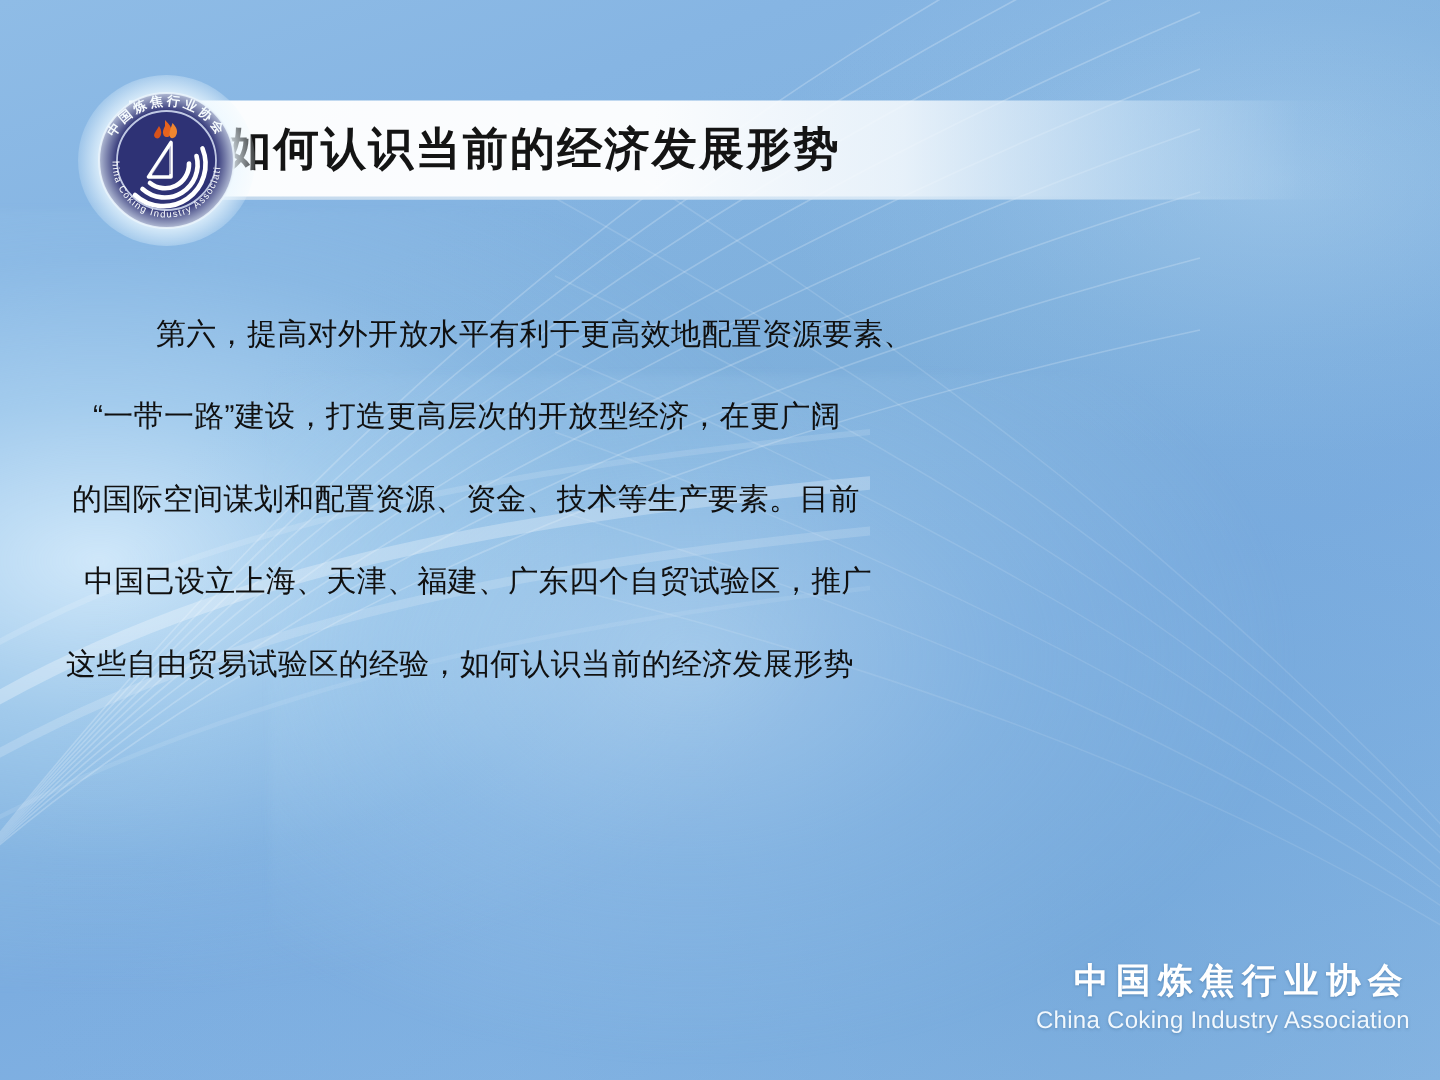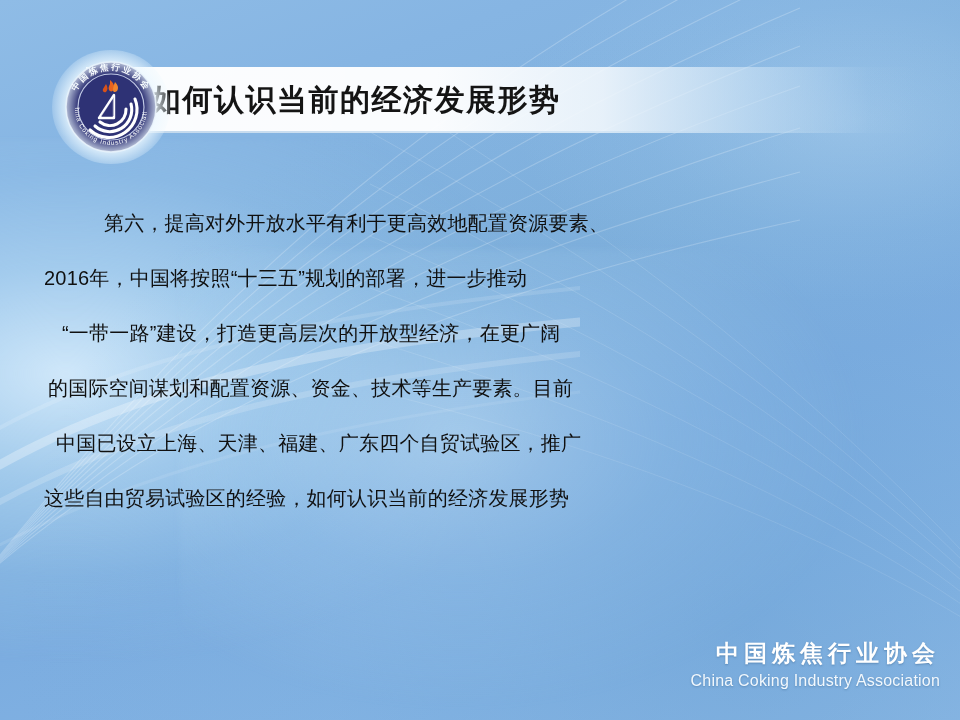--- a/index.html
+++ b/index.html
@@ -257,21 +257,20 @@
       <g>
         <path d="M52,24 C55,27 57,29 56,33 C55,36 52,36 51,34 C50,32 51,30 52,28 Z" fill="#e8631e"></path>
         <path d="M57,26 C60,29 61,32 59,35 C57,37 55,36 55,34 C55,31 56,29 57,26 Z" fill="#f0872f"></path>
         <path d="M48,28 C50,31 50,34 48,36 C46,37 44,35 45,33 C46,31 47,30 48,28 Z" fill="#d8521a"></path>
       </g>
     </svg>
   </div>
 
   <div id="body-text">
     <div class="line l1">第六，提高对外开放水平有利于更高效地配置资源要素、</div>
-    <div class="line l2">2016年，中国将按照“十三五”规划的部署，进一步推动</div>
     <div class="line l3">“一带一路”建设，打造更高层次的开放型经济，在更广阔</div>
     <div class="line l4">的国际空间谋划和配置资源、资金、技术等生产要素。目前</div>
     <div class="line l5">中国已设立上海、天津、福建、广东四个自贸试验区，推广</div>
     <div class="line l6">这些自由贸易试验区的经验，如何认识当前的经济发展形势</div>
   </div>
 
   <div id="footer-brand">
     <div id="footer-cn">中国炼焦行业协会</div>
     <div id="footer-en">China Coking Industry Association</div>
   </div>

